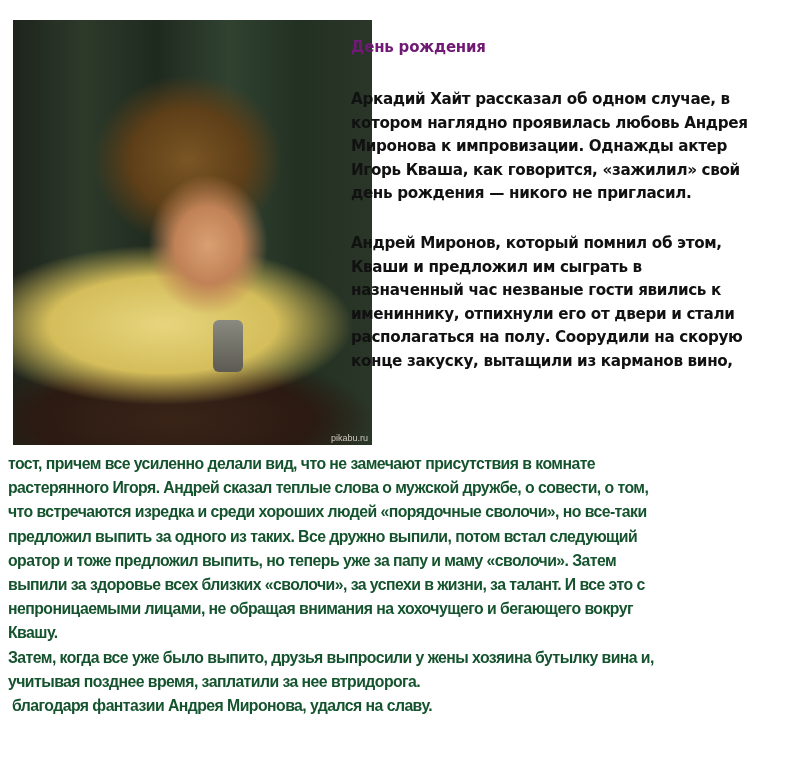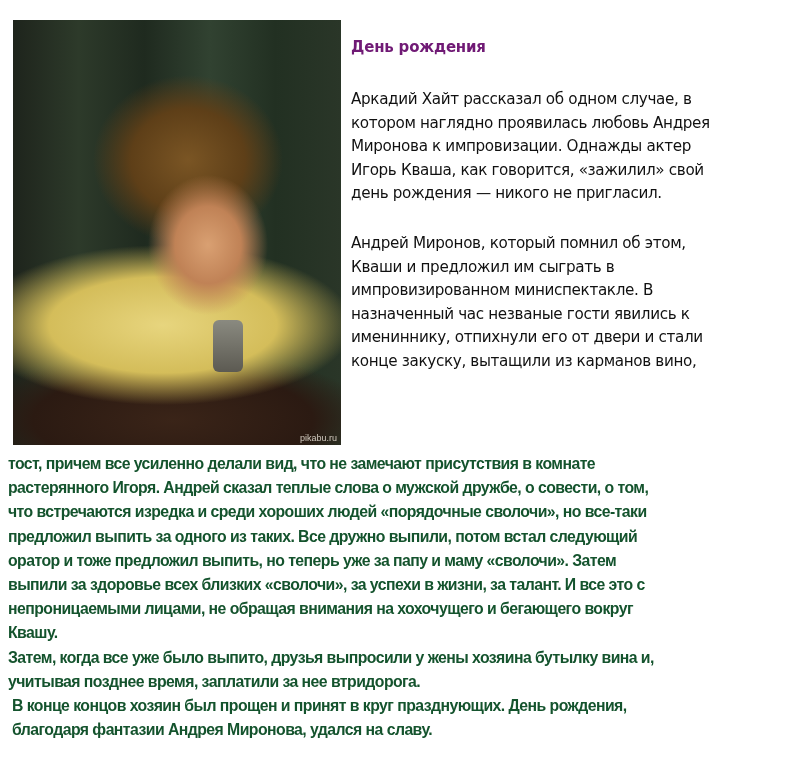--- a/index.html
+++ b/index.html
@@ -6,39 +6,40 @@
     body { width: 796px; height: 768px; position: relative; overflow: hidden; }
 
     .photo {
       position: absolute; left: 13px; top: 20px; width: 328px; height: 425px;
       background:
         radial-gradient(ellipse 60px 70px at 195px 225px, #d9a072 0%, #c08256 55%, rgba(150,100,60,0) 100%),
         radial-gradient(ellipse 95px 85px at 175px 140px, #7a5524 0%, #5e3f18 60%, rgba(60,40,20,0) 100%),
         radial-gradient(ellipse 190px 80px at 150px 305px, #e7d57e 0%, #d4bd5a 60%, rgba(200,180,80,0) 100%),
         radial-gradient(ellipse 200px 70px at 160px 400px, #3a2418 0%, #2b1a12 70%, rgba(30,20,15,0) 100%),
         linear-gradient(90deg, #1e241c 0%, #2d3a2a 20%, #1f2a1f 40%, #314231 60%, #223022 80%, #2a3628 100%);
+      padding-left: 31px;
     }
     .photo .watch {
       position: absolute; left: 200px; top: 300px; width: 30px; height: 52px;
       background: linear-gradient(#8a8a80, #5c5a52); border-radius: 6px;
     }
     .photo .watermark {
       position: absolute; right: 4px; bottom: 2px;
       font-family: "Liberation Sans", sans-serif; font-size: 9px; color: #cfc7bd;
     }
 
     .title {
       position: absolute; left: 351px; top: 38px;
       font-family: "DejaVu Sans", sans-serif; font-weight: bold; font-size: 15px;
       color: #701a75; letter-spacing: -0.2px;
     }
 
     .para-right {
       position: absolute; left: 351px; width: 440px;
-      font-family: "DejaVu Sans", sans-serif; font-weight: normal; font-size: 15.2px;
+      font-family: "DejaVu Sans", sans-serif; font-weight: bold; font-size: 15.2px;
       line-height: 23.6px; color: #111; letter-spacing: -0.35px;
     }
     .para-right .ln { display: block; white-space: nowrap; }
 
     .para-full {
       position: absolute; left: 8px; width: 785px;
       font-family: "Liberation Sans", sans-serif; font-weight: bold; font-size: 15.8px;
       line-height: 24.2px; color: #14532d; letter-spacing: -0.55px;
     }
     .para-full .ln { display: block; white-space: nowrap; transform-origin: left; }
@@ -57,38 +58,37 @@
   <span class="ln">Аркадий Хайт рассказал об одном случае, в</span>
   <span class="ln">котором наглядно проявилась любовь Андрея</span>
   <span class="ln">Миронова к импровизации. Однажды актер</span>
   <span class="ln">Игорь Кваша, как говорится, «зажилил» свой</span>
   <span class="ln">день рождения — никого не пригласил.</span>
 </div>
 
 <div class="para-right" style="top:232px;">
   <span class="ln">Андрей Миронов, который помнил об этом,</span>
   <span class="ln">Кваши и предложил им сыграть в</span>
-  <span class="ln">импровизированном миниспектакле. В</span>
   <span class="ln">назначенный час незваные гости явились к</span>
   <span class="ln">имениннику, отпихнули его от двери и стали</span>
+  <span class="ln">располагаться на полу. Соорудили на скорую</span>
   <span class="ln">конце закуску, вытащили из карманов вино,</span>
 </div>
 
 <div class="para-full" style="top:452px;">
   <span class="ln">тост, причем все усиленно делали вид, что не замечают присутствия в комнате</span>
   <span class="ln">растерянного Игоря. Андрей сказал теплые слова о мужской дружбе, о совести, о том,</span>
   <span class="ln">что встречаются изредка и среди хороших людей «порядочные сволочи», но все-таки</span>
   <span class="ln">предложил выпить за одного из таких. Все дружно выпили, потом встал следующий</span>
   <span class="ln">оратор и тоже предложил выпить, но теперь уже за папу и маму «сволочи». Затем</span>
   <span class="ln">выпили за здоровье всех близких «сволочи», за успехи в жизни, за талант. И все это с</span>
   <span class="ln">непроницаемыми лицами, не обращая внимания на хохочущего и бегающего вокруг</span>
   <span class="ln">Квашу.</span>
 </div>
 
 <div class="para-full" style="top:646px;">
   <span class="ln">Затем, когда все уже было выпито, друзья выпросили у жены хозяина бутылку вина и,</span>
   <span class="ln">учитывая позднее время, заплатили за нее втридорога.</span>
 </div>
 
 <div class="para-full" style="top:694px; left:12px;">
-  <span class="ln">В конце концов хозяин был прощен и принят в круг празднующих. День рождения,</span>
   <span class="ln">благодаря фантазии Андрея Миронова, удался на славу.</span>
 </div>
 
 </body></html>

